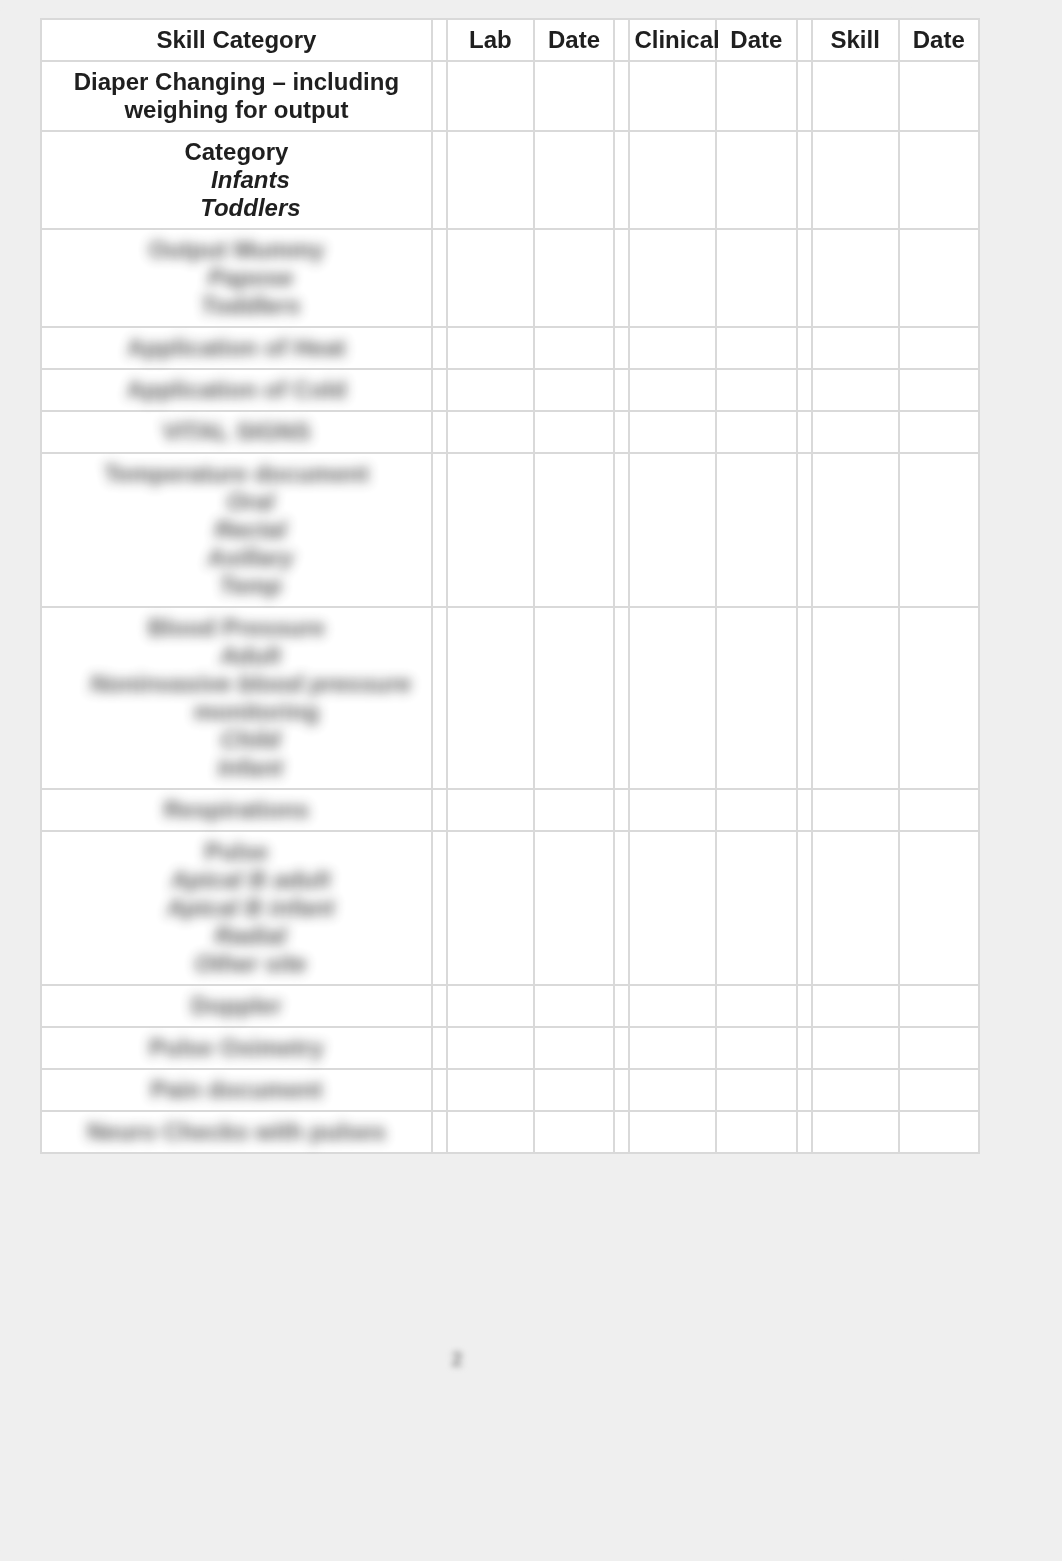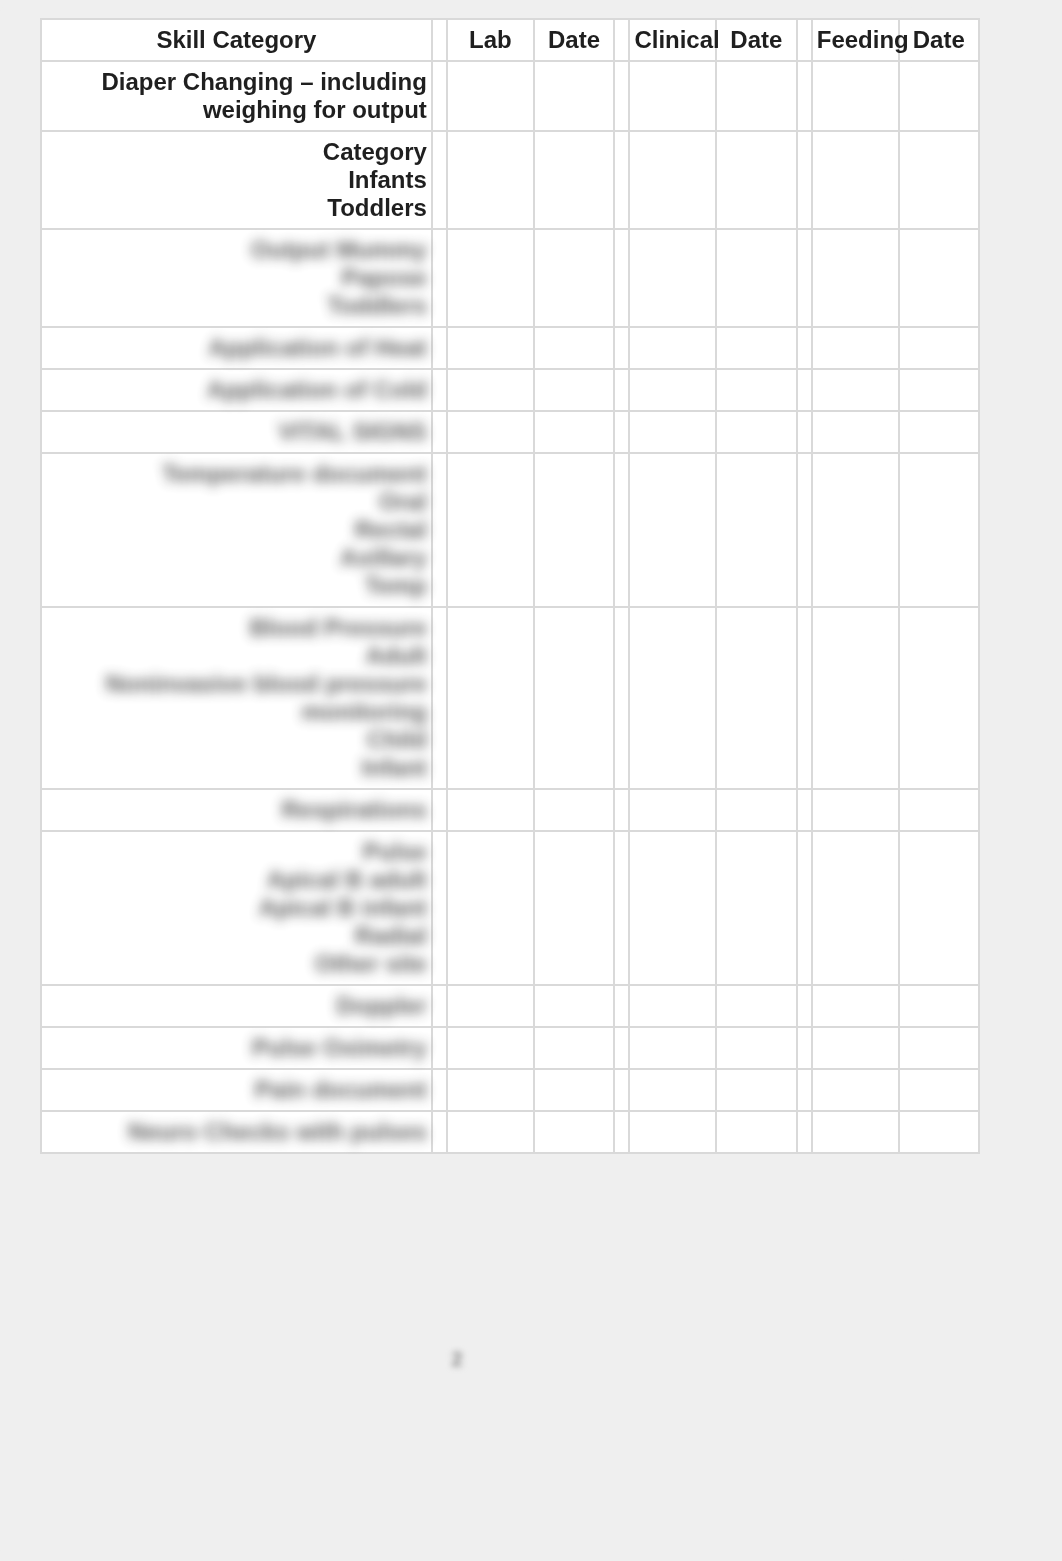--- a/index.html
+++ b/index.html
@@ -44,29 +44,30 @@
 
   table.skills th {
     text-align: center;
     background: #ffffff;
   }
   th.skill-hdr {
     text-align: left;
     padding-left: 32px;
   }
   td.skill-cell {
-    text-align: right;
+    text-align: center;
     padding-left: 6px;
   }
   td.val, td.sp {
     background: #ffffff;
   }
   .sub {
     display: block;
     padding-left: 28px;
+    font-style: italic;
   }
   .sub2 {
     display: block;
     padding-left: 40px;
   }
   
   .blurred .skill-text {
     filter: blur(6px);
     opacity: 0.9;
     color: #4a4a4a;
@@ -107,21 +108,21 @@
       <thead>
         <tr>
           <th class="skill-hdr">Skill Category</th>
           <th></th>
           <th>Lab</th>
           <th>Date</th>
           <th></th>
           <th>Clinical</th>
           <th>Date</th>
           <th></th>
-          <th>Feeding</th>
+          <th>Skill</th>
           <th>Date</th>
         </tr>
       </thead>
       <tbody id="tbody">
           <tr>
             <td class="skill-cell">
               <div class="skill-text">
                 <span style="display: block;">Diaper Changing – including</span>
                 <span style="display: block;">weighing for output</span>
               </div>

